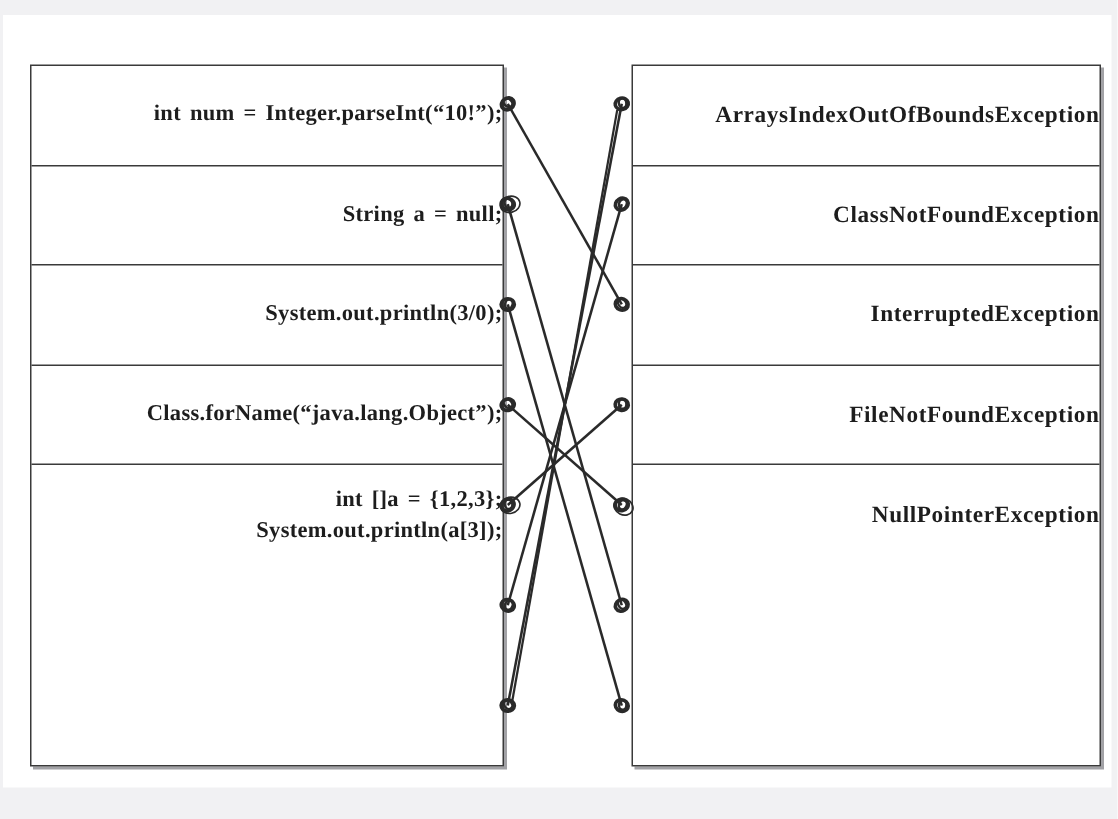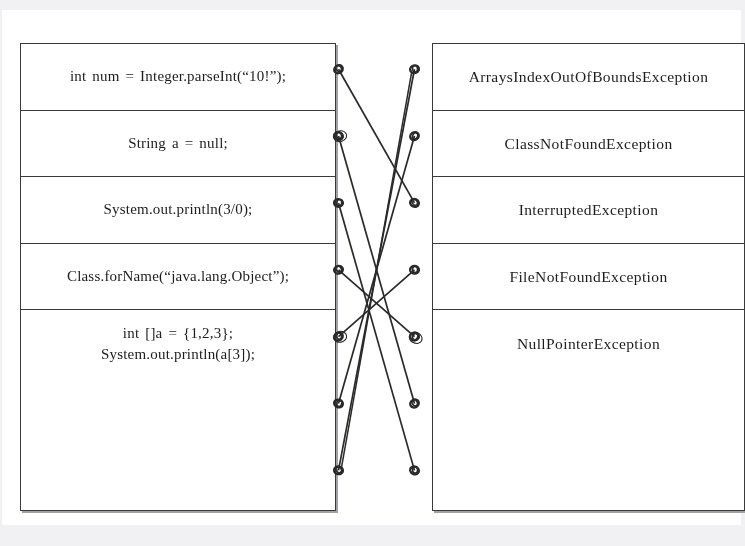--- a/index.html
+++ b/index.html
@@ -14,25 +14,26 @@
   }
   .mtable{
     position:absolute;top:33px;height:468px;
     background:#ffffff;
     border:1px solid #3a3a3a;
     box-shadow:2px 2px 0 #a2a2a6;
     display:grid;grid-template-rows:repeat(7,1fr);
     box-sizing:border-box;
   }
   .mtable.left{left:18px;width:316px;}
-  .mtable.right{left:430px;width:313px;}
+  .mtable.right{left:419px;width:313px;}
   .row{
     border-bottom:1px solid #3a3a3a;
     display:flex;align-items:center;justify-content:center;
-    text-align:center;
+    text-align:right;
+    font-weight:bold;
   }
   .row:last-child{border-bottom:none;}
   .cell{
     font-size:15px;line-height:21px;color:#1d1d1d;
     word-spacing:2px;letter-spacing:0.2px;
     width:100%;
   }
   .cell .ln{display:block;}
   .mtable.right .cell{font-size:15.5px;letter-spacing:0.4px;}
   svg.overlay{

